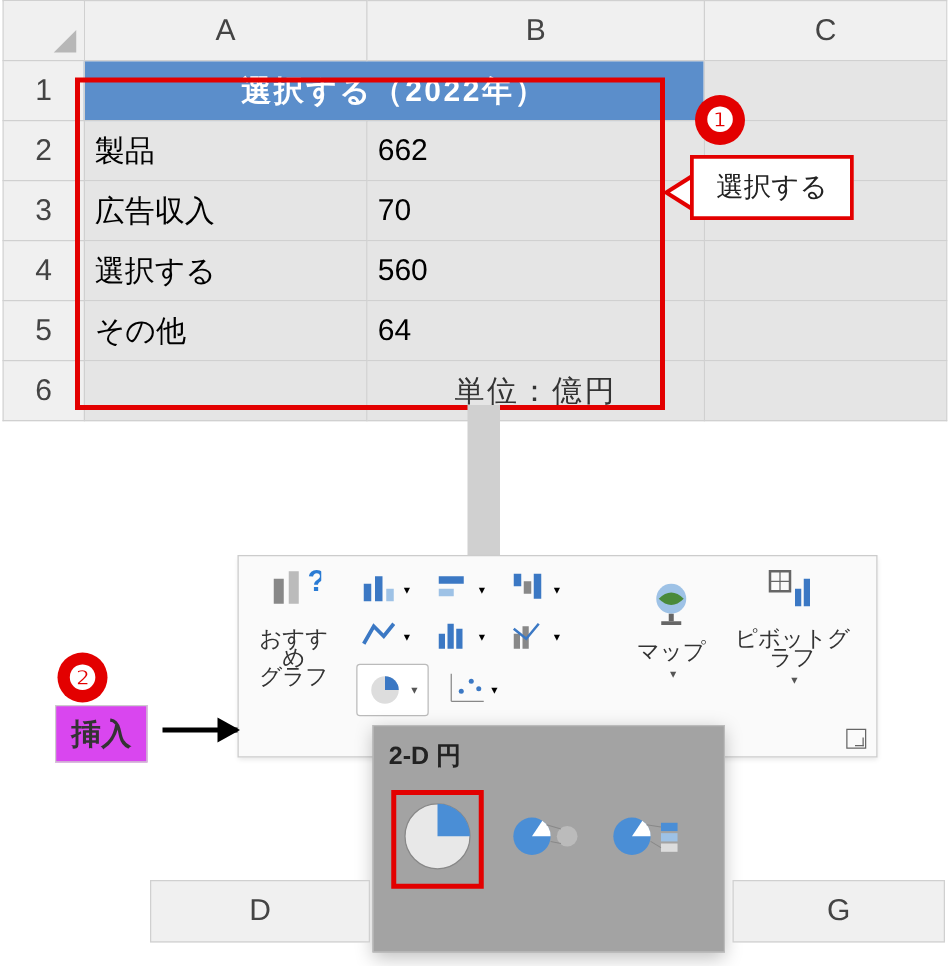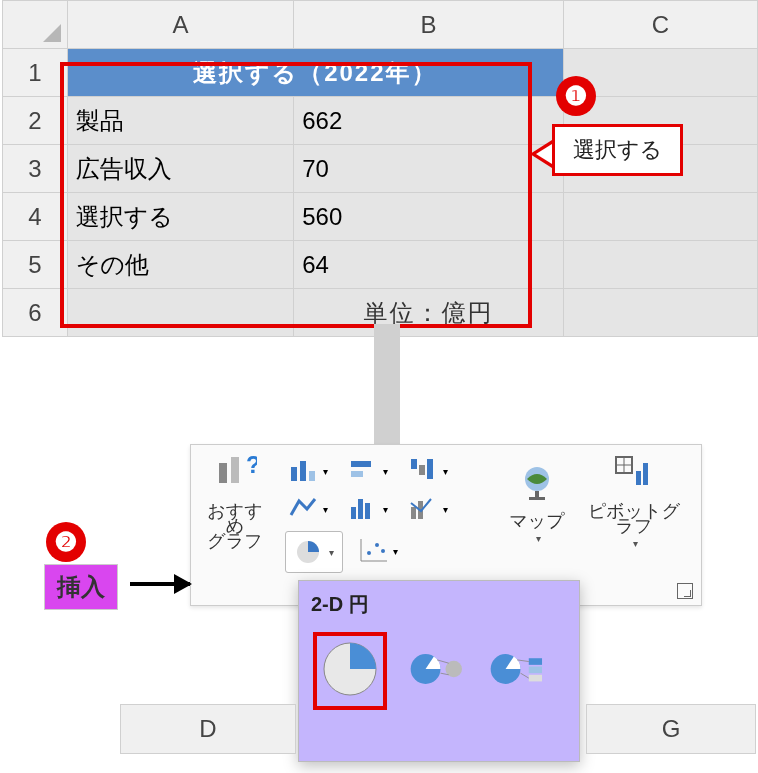--- a/index.html
+++ b/index.html
@@ -56,21 +56,21 @@
   .rb-item{position:absolute;text-align:center;font-size:14px;color:#333}
   .rb-item .ico{width:44px;height:38px;margin:0 auto 2px}
   .drop{display:inline-block;margin-left:3px;font-size:10px;color:#555}
   .mini{position:absolute;width:44px;height:30px}
   .mini svg{width:44px;height:30px}
   .rb-label{font-size:18px;line-height:15px;margin-top:13px}
   .pie-btn{position:absolute;width:56px;height:40px;border:1px solid #bbb;border-radius:3px;
     background:#fff;display:flex;align-items:center;justify-content:center;gap:4px}
 
   
-  .popup{position:absolute;left:298px;top:580px;width:280px;height:180px;background:#c4b5fd;
+  .popup{position:absolute;left:298px;top:580px;width:280px;height:180px;background:#a3a3a3;
     border:1px solid #bbb;box-shadow:0 4px 14px rgba(0,0,0,.25)}
   .popup-title{font-size:20px;font-weight:600;padding:10px 12px;color:#222}
   .popup-row{display:flex;gap:22px;padding:4px 14px;align-items:center}
   .pie-ico{width:58px;height:58px}
   .sel-red{border:4px solid #e30000;padding:4px}
 
   
   .bottom-hdrs{position:absolute;top:704px;left:0;width:758px;height:50px}
   .bottom-hdrs .bh{position:absolute;top:0;height:48px;border:1px solid #d0d0d0;
     background:#f0f0f0;text-align:center;line-height:48px;font-size:24px;color:#444}

